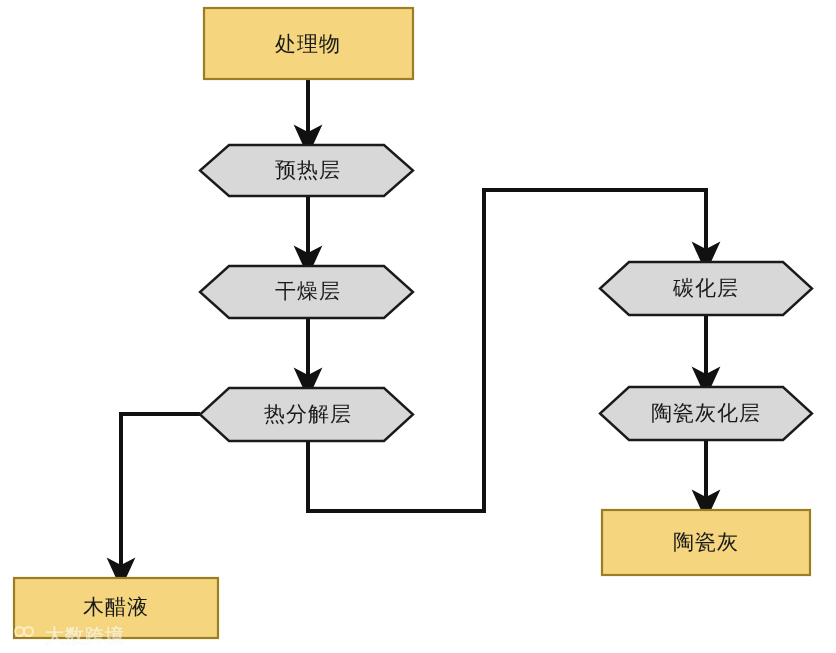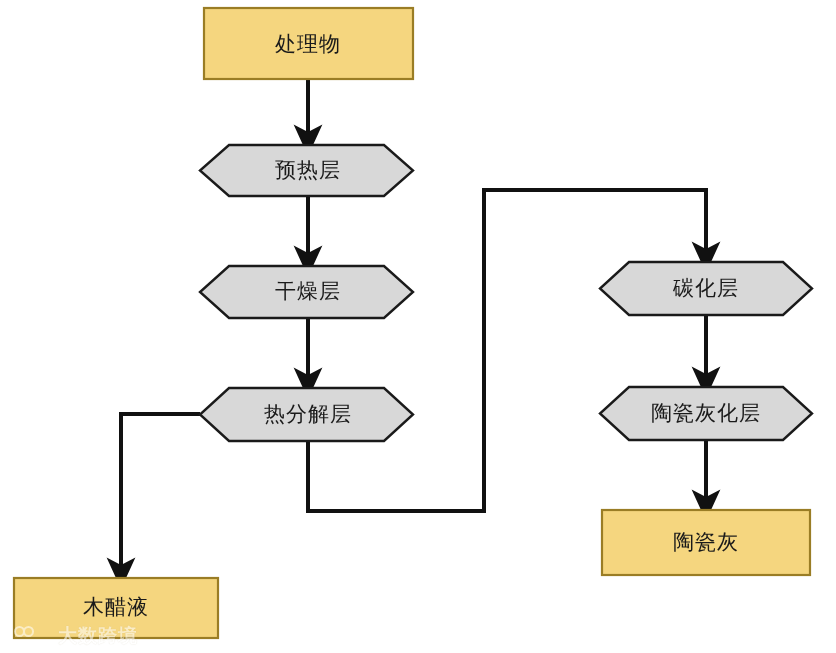--- a/index.html
+++ b/index.html
@@ -46,21 +46,21 @@
     fill: none;
     stroke-linecap: butt;
     stroke-linejoin: miter;
   }
   .watermark {
     position: absolute;
     left: 6px;
     bottom: 4px;
     display: flex;
     align-items: center;
-    gap: 22px;
+    gap: 9px;
     opacity: 0.55;
     pointer-events: none;
   }
   .watermark-text {
     font-family: "DejaVu Sans", "Liberation Sans", sans-serif;
     font-size: 19px;
     font-weight: bold;
     color: #ffffff;
     letter-spacing: 1px;
     text-shadow: 0 0 1px rgba(120,100,40,0.35);

